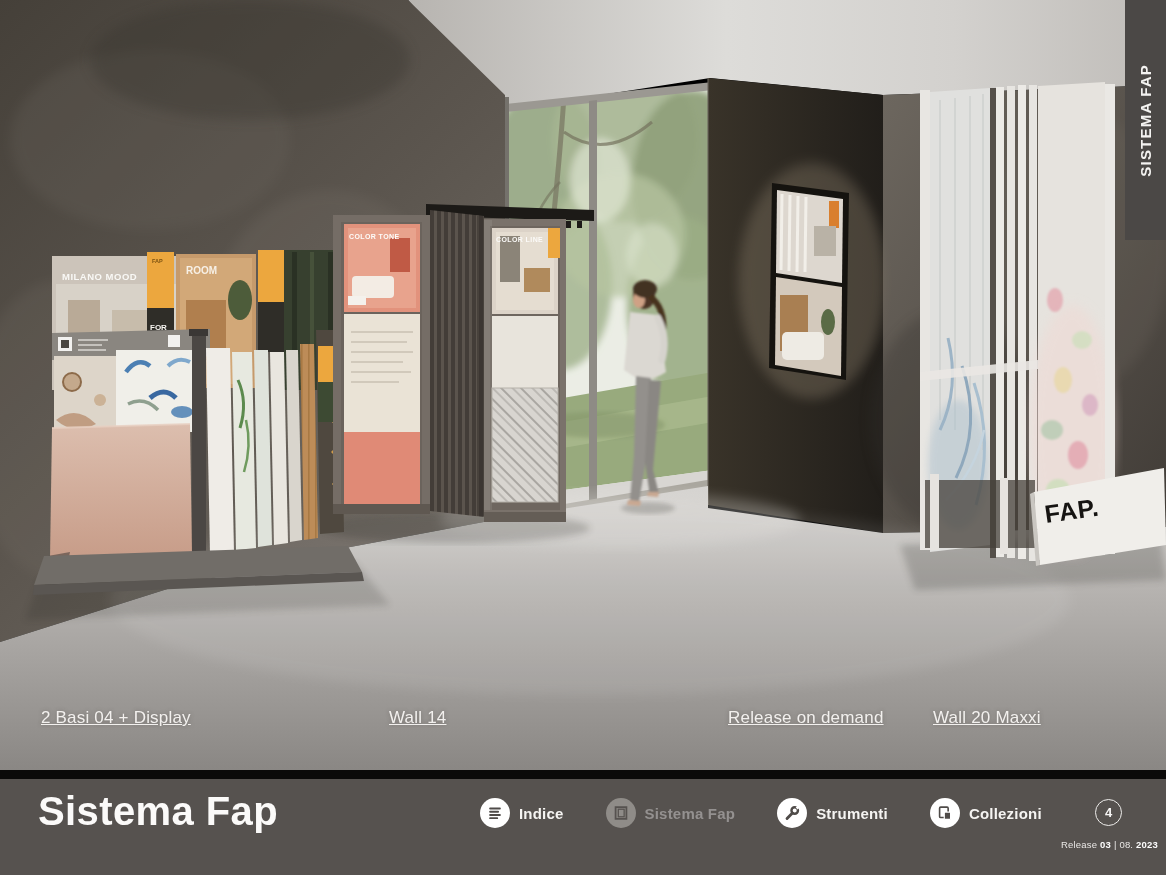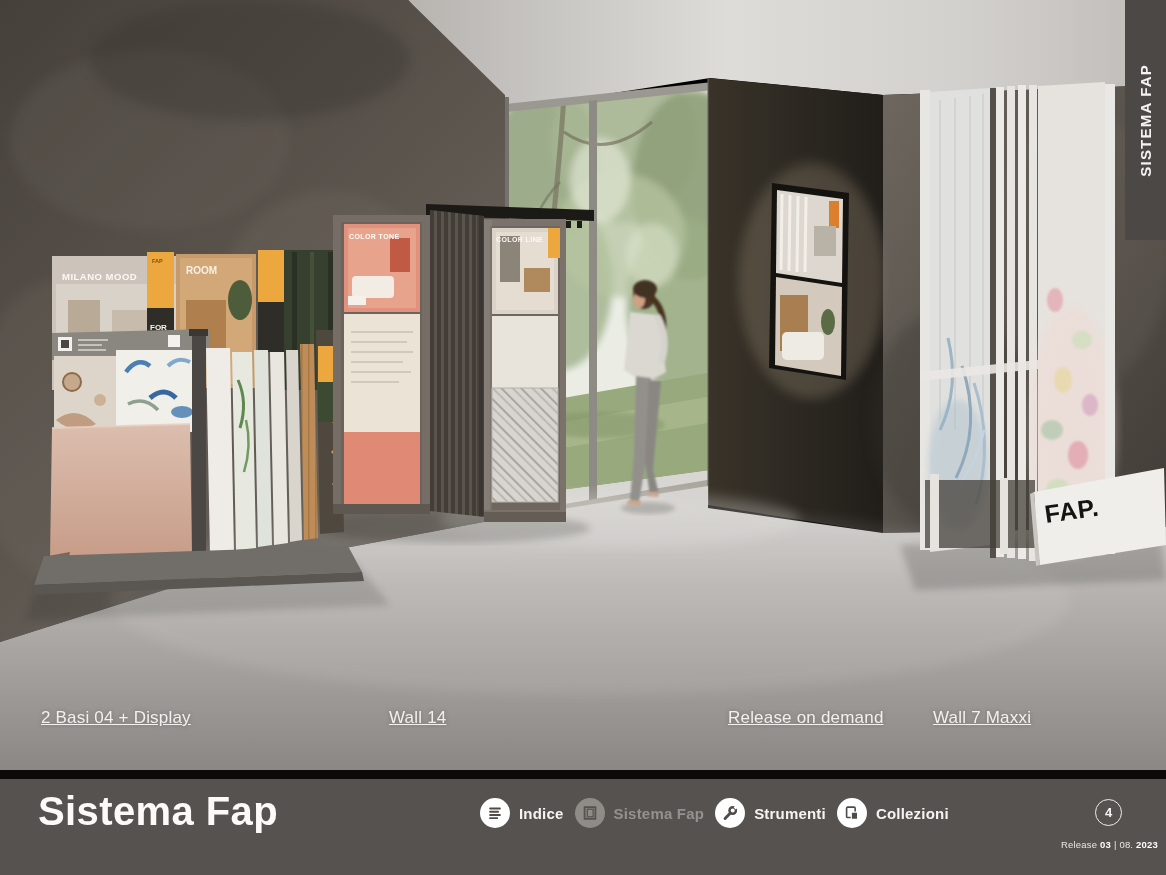--- a/index.html
+++ b/index.html
@@ -11,21 +11,21 @@
   
   .side-tab{position:absolute;left:1125px;top:0;width:41px;height:240px;background:#4b4846;
             display:flex;align-items:center;justify-content:center;z-index:5;}
   .side-tab span{writing-mode:vertical-rl;transform:rotate(180deg);white-space:nowrap;
             font:700 15px "Liberation Sans",sans-serif;color:#f4f3f1;letter-spacing:1.2px;}
   
   .black-strip{position:absolute;left:0;top:770px;width:1166px;height:9px;background:#0b0a09;z-index:3;}
   .footer{position:absolute;left:0;top:779px;width:1166px;height:96px;background:#56524f;z-index:4;}
   .footer-title{position:absolute;left:38px;top:9px;font:700 40px/1.15 "Liberation Sans",sans-serif;
             color:#fbfaf9;letter-spacing:.4px;}
-  .nav{position:absolute;left:480px;top:19px;display:flex;align-items:center;gap:11px;}
+  .nav{position:absolute;left:480px;top:19px;display:flex;align-items:center;gap:42px;}
   .nav-item{display:flex;align-items:center;gap:9px;cursor:pointer;}
   .nav-icon{width:30px;height:30px;border-radius:50%;background:#ffffff;flex:0 0 30px;
             display:flex;align-items:center;justify-content:center;}
   .nav-label{font:700 15px "Liberation Sans",sans-serif;color:#f5f4f2;letter-spacing:.2px;}
   .nav-item.current .nav-icon{background:#8f8c88;}
   .nav-item.current .nav-label{color:#949società}
   .nav-item.current .nav-label{color:#949190;}
   .page-badge{position:absolute;right:44px;top:20px;width:27px;height:27px;border:1.5px solid #eeedeb;
             border-radius:50%;display:flex;align-items:center;justify-content:center;
             font:700 13px "Liberation Sans",sans-serif;color:#f6f5f4;box-sizing:border-box;}
@@ -347,21 +347,21 @@
       <polygon points="636,376 651,378 646,460 639,502 630,500 634,455" fill="#93908c"></polygon>
       <polygon points="649,380 661,381 653,470 659,494 650,496 645,462" fill="#8a8783"></polygon>
       <polygon points="628,500 641,501 640,506 627,505" fill="#c9a892"></polygon>
       <polygon points="648,492 659,492 658,497 647,496" fill="#c9a892"></polygon>
     </g>
   </svg>
 
   <div class="caption" style="left:41px">2 Basi 04 + Display</div>
   <div class="caption" style="left:389px">Wall 14</div>
   <div class="caption" style="left:728px">Release on demand</div>
-  <div class="caption" style="left:933px">Wall 7 Maxxi</div>
+  <div class="caption" style="left:933px">Wall 20 Maxxi</div>
 
   <div class="side-tab">
     <span>SISTEMA FAP</span>
   </div>
 
   <div class="black-strip"></div>
 
   <div class="footer">
     <div class="footer-title">Sistema Fap</div>
 

